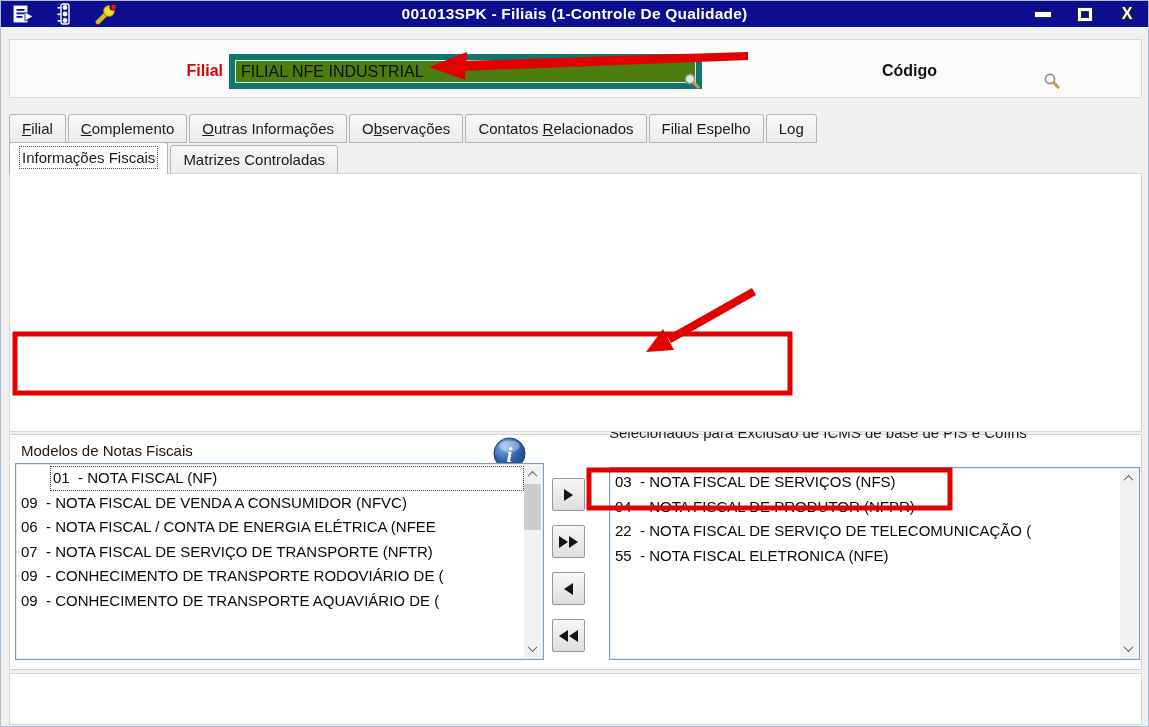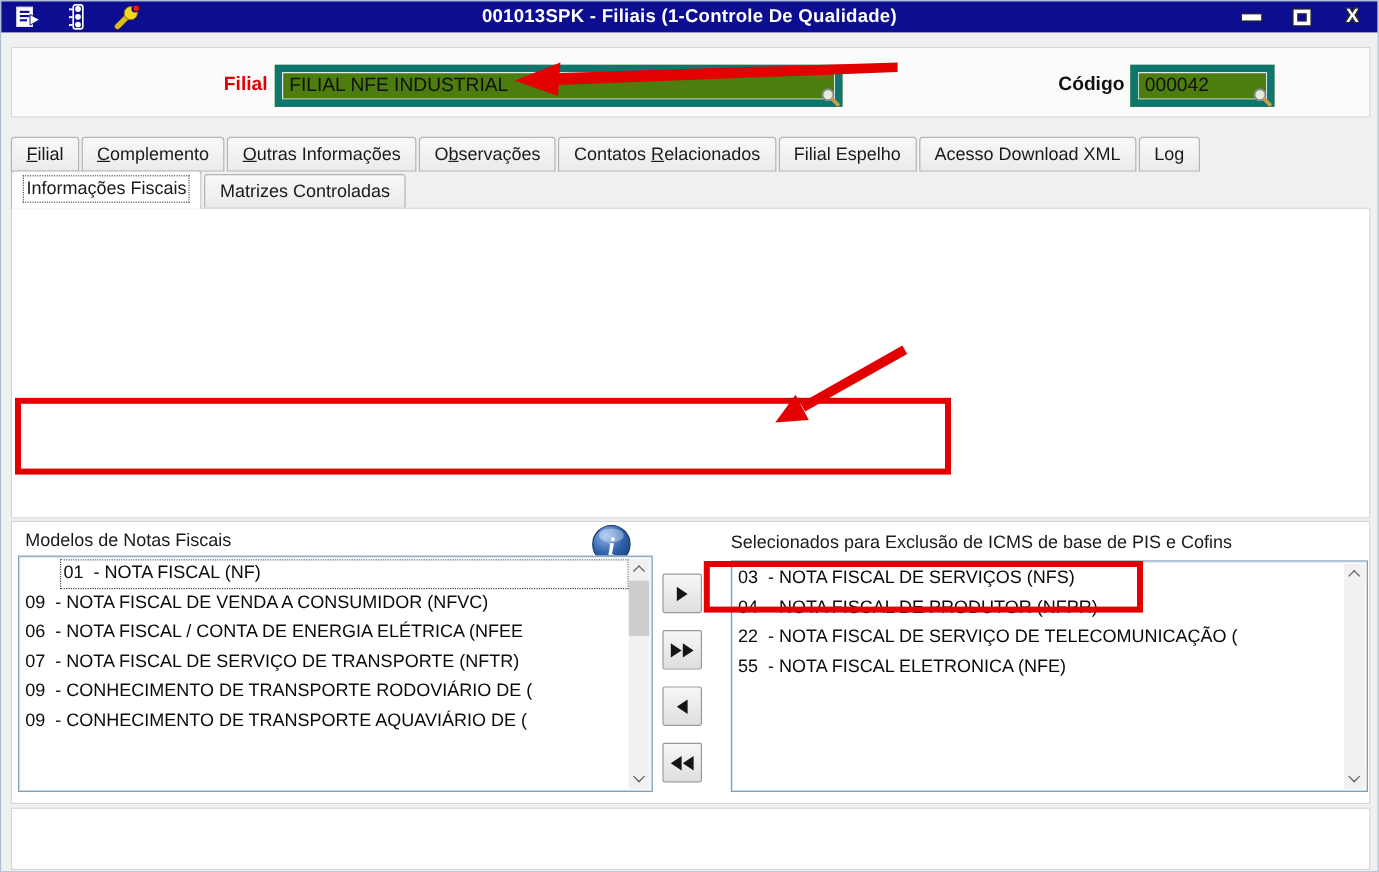--- a/index.html
+++ b/index.html
@@ -155,34 +155,32 @@
   </div>
 
   <div class="hdr-panel"></div>
   <div class="lbl lbl-filial">Filial</div>
   <input class="field fld-filial" value="FILIAL NFE INDUSTRIAL" style="">
   <svg class="mag" style="left:682px; top:71px;" viewBox="0 0 17 17">
     <circle cx="7" cy="7" r="4.6" fill="#ffffff" fill-opacity="0.85" stroke="#8a8a8a" stroke-width="1.6"></circle>
     <line x1="10.6" y1="10.6" x2="15.2" y2="15.2" stroke="#c99b4e" stroke-width="3" stroke-linecap="round"></line>
   </svg>
   <div class="lbl lbl-codigo">Código</div>
-  <input class="field fld-codigo" value="000042" style="">
   <svg class="mag" style="left:1042px; top:71px;" viewBox="0 0 17 17">
     <circle cx="7" cy="7" r="4.6" fill="#ffffff" fill-opacity="0.85" stroke="#8a8a8a" stroke-width="1.6"></circle>
     <line x1="10.6" y1="10.6" x2="15.2" y2="15.2" stroke="#c99b4e" stroke-width="3" stroke-linecap="round"></line>
   </svg>
 
   <div class="tabrow" id="tabs-row1">
       <div class="tab"><span><u>F</u>ilial</span></div>
       <div class="tab"><span><u>C</u>omplemento</span></div>
       <div class="tab"><span><u>O</u>utras Informações</span></div>
       <div class="tab"><span>O<u>b</u>servações</span></div>
       <div class="tab"><span>Contatos <u>R</u>elacionados</span></div>
       <div class="tab"><span>Filial Espelho</span></div>
-      <div class="tab"><span>Acesso Download XML</span></div>
       <div class="tab"><span>Log</span></div>
     </div>
   <div class="tabrow" id="tabs-row2">
       <div class="tab active"><span>Informações Fiscais</span></div>
       <div class="tab"><span>Matrizes Controladas</span></div>
     </div>
 
   <div class="sec" id="sec-form"></div>
 
   <div class="form-label" style="left:40px; top:212px; width:243px;">Tipo Apuração PIS/COFINS:</div>
@@ -268,21 +266,21 @@
       </div>
       <div class="xfer-btn" style="top: 571px;">
         <span class="tri-l"></span>
       </div>
       <div class="xfer-btn" style="top: 618px;">
         <span class="tri-l"></span>
         <span class="tri-l"></span>
       </div>
     </div>
 
-  <div class="list-title" style="left:608px; top:443px;">Selecionados para Exclusão de ICMS de base de PIS e Cofins</div>
+  <div class="list-title" style="left:608px; top:423px;">Selecionados para Exclusão de ICMS de base de PIS e Cofins</div>
 
   <div class="listbox" style="left:608px; top:466px; width:531px; height:193px;">
     <div class="lb-items" id="right-items">
         <div class="lb-item">03  - NOTA FISCAL DE SERVIÇOS (NFS)</div>
         <div class="lb-item">04  - NOTA FISCAL DE PRODUTOR (NFPR)</div>
         <div class="lb-item">22  - NOTA FISCAL DE SERVIÇO DE TELECOMUNICAÇÃO (</div>
         <div class="lb-item">55  - NOTA FISCAL ELETRONICA (NFE)</div>
       </div>
     <div class="sb">
       <div class="sb-btn sb-up">

